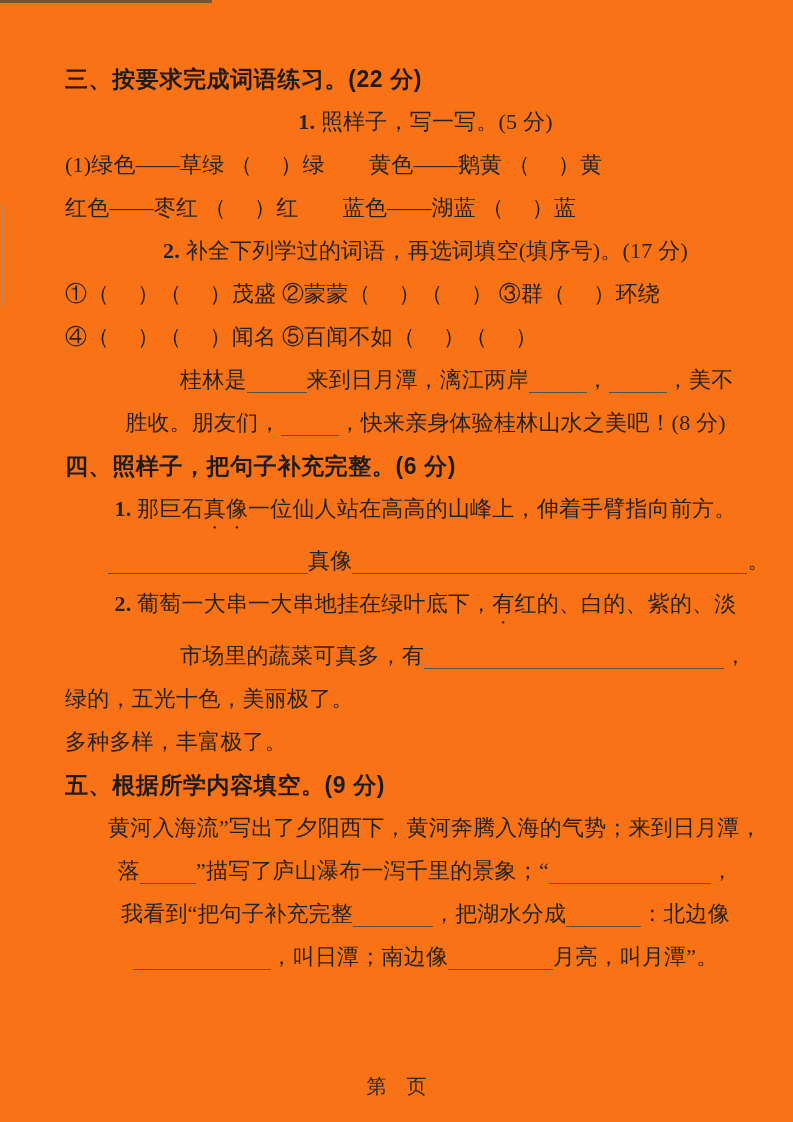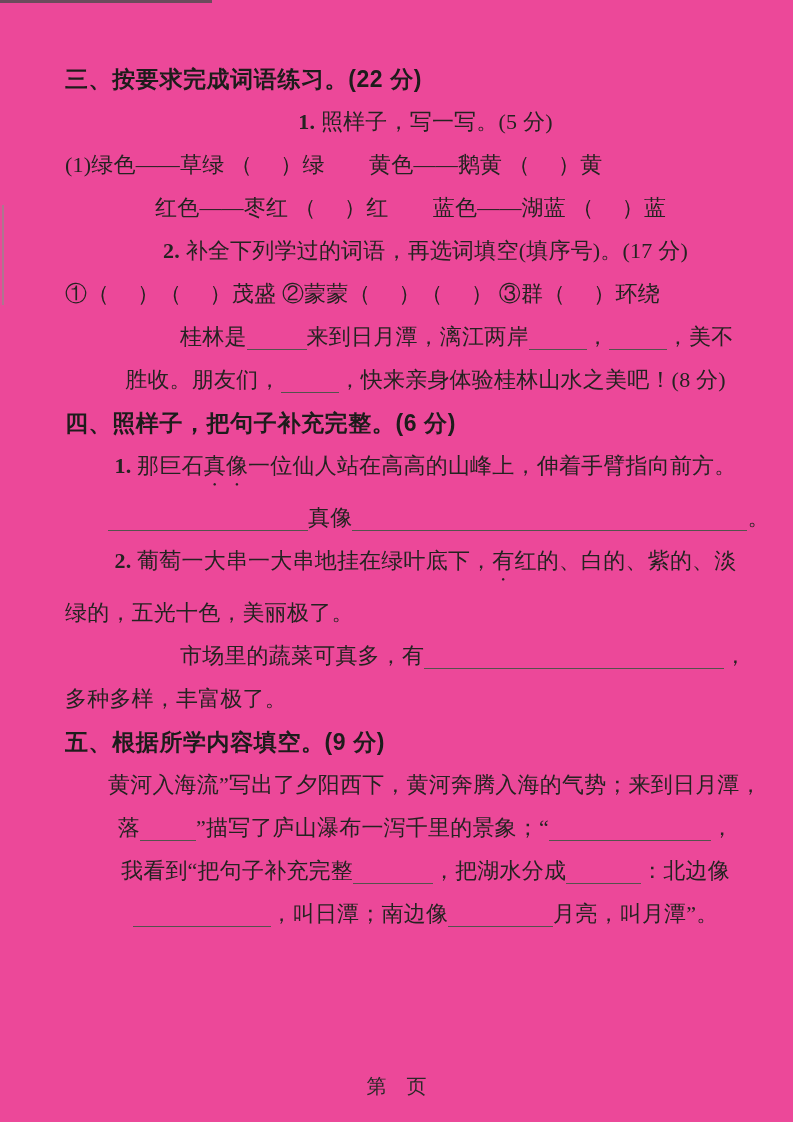--- a/index.html
+++ b/index.html
@@ -1,20 +1,20 @@
 <!DOCTYPE html>
 <html><head>
 <meta charset="utf-8">
 <style>
   html,body { margin:0; padding:0; background:#ffffff; }
   .page {
     position:relative;
     width:793px; height:1122px;
     box-sizing:border-box;
-    background:#ec4899;
+    background:#f97316;
     padding:64px 50px 0 65px;
     overflow:hidden;
     font-family:"Liberation Serif", serif;
     color:#242321;
   }
   .line {
     white-space:pre;
     font-size:22px;
     line-height:30px;
     margin-bottom:13px;
@@ -22,21 +22,21 @@
   }
   .heading {
     font-family:"Liberation Sans", sans-serif;
     font-weight:bold;
     font-size:23px;
     letter-spacing:0.6px;
     color:#1d1c1b;
   }
   .i1 { margin-left:43px;text-align:center; }
   .i2 { }
-  .i3 { margin-left:90px; }
+  .i3 { }
   .i4 { margin-left:115px; }
   .num { font-weight:bold; }
   .em {
     -webkit-text-emphasis:filled dot #242321;
     -webkit-text-emphasis-position:under;
     text-emphasis:filled dot #242321;
     text-emphasis-position:under right;
   }
   .blank {
     display:inline-block;
@@ -70,29 +70,30 @@
 <div class="page">
   <div class="artifact-top"></div>
   <div class="artifact-left"></div>
 
   <div class="line heading">三、按要求完成词语练习。(22 分)</div>
   <div class="line i1"><span class="num">1.</span><span class=""> 照样子，写一写。(5 分)</span></div>
   <div class="line i2">(1)绿色——草绿 （　 ）绿　　黄色——鹅黄 （　 ）黄</div>
   <div class="line i3">红色——枣红 （　 ）红　　蓝色——湖蓝 （　 ）蓝</div>
   <div class="line i1"><span class="num">2.</span><span class=""> 补全下列学过的词语，再选词填空(填序号)。(17 分)</span></div>
   <div class="line i2">①（　 ）（　 ）茂盛 ②蒙蒙（　 ）（　 ） ③群（　 ）环绕</div>
+  <div class="line i2">④（　 ）（　 ）闻名 ⑤百闻不如（　 ）（　 ）</div>
   <div class="line i4"><span class="">桂林是</span><span class="blank" style="width: 60px;"></span><span class="">来到日月潭，漓江两岸</span><span class="blank" style="width: 58px;"></span><span class="">，</span><span class="blank" style="width: 58px;"></span><span class="">，美不</span></div>
   <div class="line i1"><span class="">胜收。朋友们，</span><span class="blank" style="width: 58px;"></span><span class="">，快来亲身体验桂林山水之美吧！(8 分)</span></div>
 
   <div class="line heading">四、照样子，把句子补充完整。(6 分)</div>
   <div class="line i1"><span class="num">1.</span><span class=""> 那巨石</span><span class="em">真像</span><span class="">一位仙人站在高高的山峰上，伸着手臂指向前方。</span></div>
   <div class="line i1"><span class="blank" style="width: 200px;"></span><span class="">真像</span><span class="blank" style="width: 395px;"></span><span class="">。</span></div>
   <div class="line i1"><span class="num">2.</span><span class=""> 葡萄一大串一大串地挂在绿叶底下，</span><span class="em">有</span><span class="">红的、白的、紫的、淡</span></div>
+  <div class="line i4"><span class="">市场里的蔬菜可真多，有</span><span class="blank" style="width: 300px;"></span><span class="">，</span></div>
   <div class="line i2">绿的，五光十色，美丽极了。</div>
-  <div class="line i4"><span class="">市场里的蔬菜可真多，有</span><span class="blank" style="width: 300px;"></span><span class="">，</span></div>
   <div class="line i2">多种多样，丰富极了。</div>
 
   <div class="line heading">五、根据所学内容填空。(9 分)</div>
   <div class="line i1">黄河入海流”写出了夕阳西下，黄河奔腾入海的气势；来到日月潭，</div>
   <div class="line i1"><span class="">落</span><span class="blank" style="width: 56px;"></span><span class="">”描写了庐山瀑布一泻千里的景象；“</span><span class="blank" style="width: 162px;"></span><span class="">，</span></div>
   <div class="line i1"><span class="">我看到“把句子补充完整</span><span class="blank" style="width: 80px;"></span><span class="">，把湖水分成</span><span class="blank" style="width: 75px;"></span><span class="">：北边像</span></div>
   <div class="line i1"><span class="blank" style="width: 138px;"></span><span class="">，叫日潭；南边像</span><span class="blank" style="width: 105px;"></span><span class="">月亮，叫月潭”。</span></div>
 
   <div class="footer">第　页</div>
 </div>

